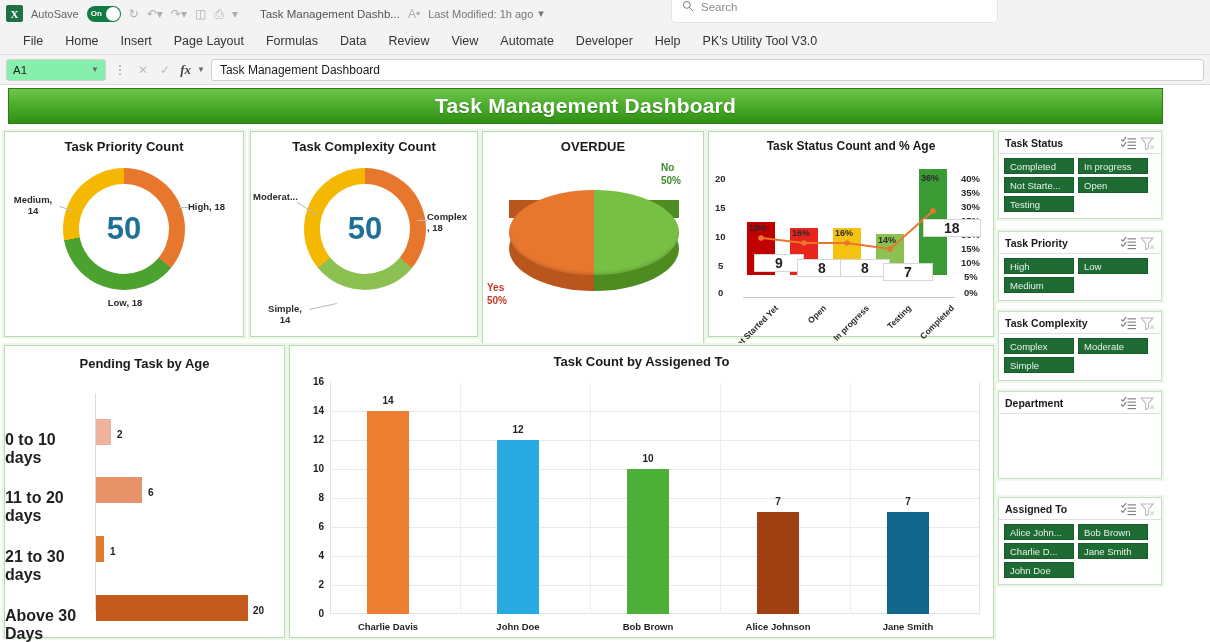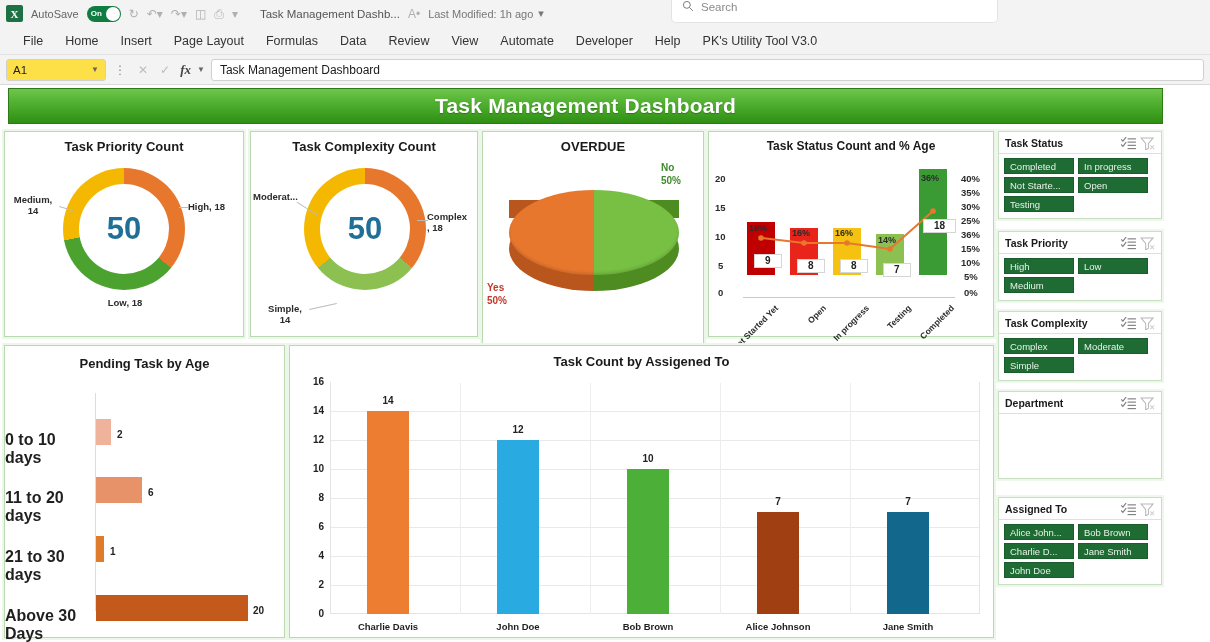--- a/index.html
+++ b/index.html
@@ -46,21 +46,21 @@
   .rtab{
     font-size:12.5px;color:#333;padding:3px 11px;border-radius:3px;white-space:nowrap;
   }
 
   
   .fbar{
     height:30px;background:#f3f3f3;display:flex;align-items:center;padding:2px 6px;gap:4px;
     border-bottom:1px solid #d9d9d9;
   }
   .namebox{
-    width:100px;height:22px;background:#fde047;border:1px solid #d0d0d0;border-radius:3px;
+    width:100px;height:22px;background:#86efac;border:1px solid #d0d0d0;border-radius:3px;
     display:flex;align-items:center;justify-content:space-between;padding:0 6px;font-size:11.5px;color:#222;
   }
   .chev{font-size:8px;color:#666;}
   .vdots{font-size:12px;color:#888;padding:0 4px;}
   .fb-ico{font-size:12px;color:#bdbdbd;padding:0 4px;}
   .fx{font-style:italic;font-family:"Liberation Serif",serif;font-weight:bold;color:#444;font-size:13px;padding:0 2px;}
   .fcontent{
     flex:1;height:22px;background:#fff;border:1px solid #d0d0d0;border-radius:3px;
     display:flex;align-items:center;padding:0 8px;font-size:12px;color:#1a1a1a;margin-left:2px;
   }
@@ -109,22 +109,22 @@
   .pie3d-base{
     position:absolute;border-radius:50%;
   }
   .pie-label{position:absolute;font-size:10px;font-weight:bold;line-height:1.25;}
 
   
   .combo{position:relative;width:100%;height:calc(100% - 24px);}
   .axis-lab{position:absolute;font-size:9.5px;font-weight:bold;color:#2b2b2b;}
   .bar{position:absolute;bottom:0;}
   .bar-val{
-    position:absolute;background:#fff;border:1px solid #d5d5d5;font-size:10px;font-weight:bold;color:#222;
-    padding:1px 10px;line-height:1;
+    position:absolute;background:#fff;border:1px solid #d5d5d5;font-size:14px;font-weight:bold;color:#222;
+    padding:1px 20px;line-height:1;
   }
   .pct-lab{position:absolute;font-size:9px;font-weight:bold;color:#2b2b2b;}
   .cat-lab{position:absolute;font-size:8.5px;font-weight:bold;color:#2b2b2b;
     transform:rotate(-45deg);transform-origin:right top;white-space:nowrap;text-align:right;}
 
   
   .hbar{position:absolute;}
   .hcat{position:absolute;font-size:16px;font-weight:bold;color:#1f1f1f;text-align:left;}
   .hval{position:absolute;font-size:10px;font-weight:bold;color:#222;}
 

